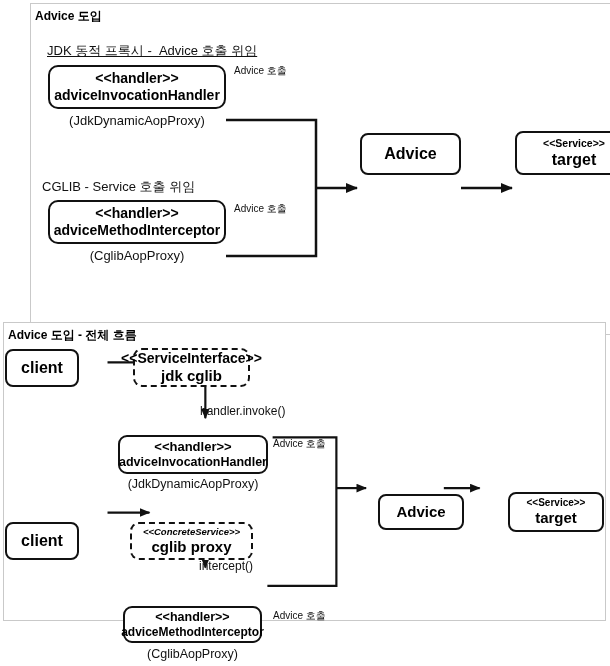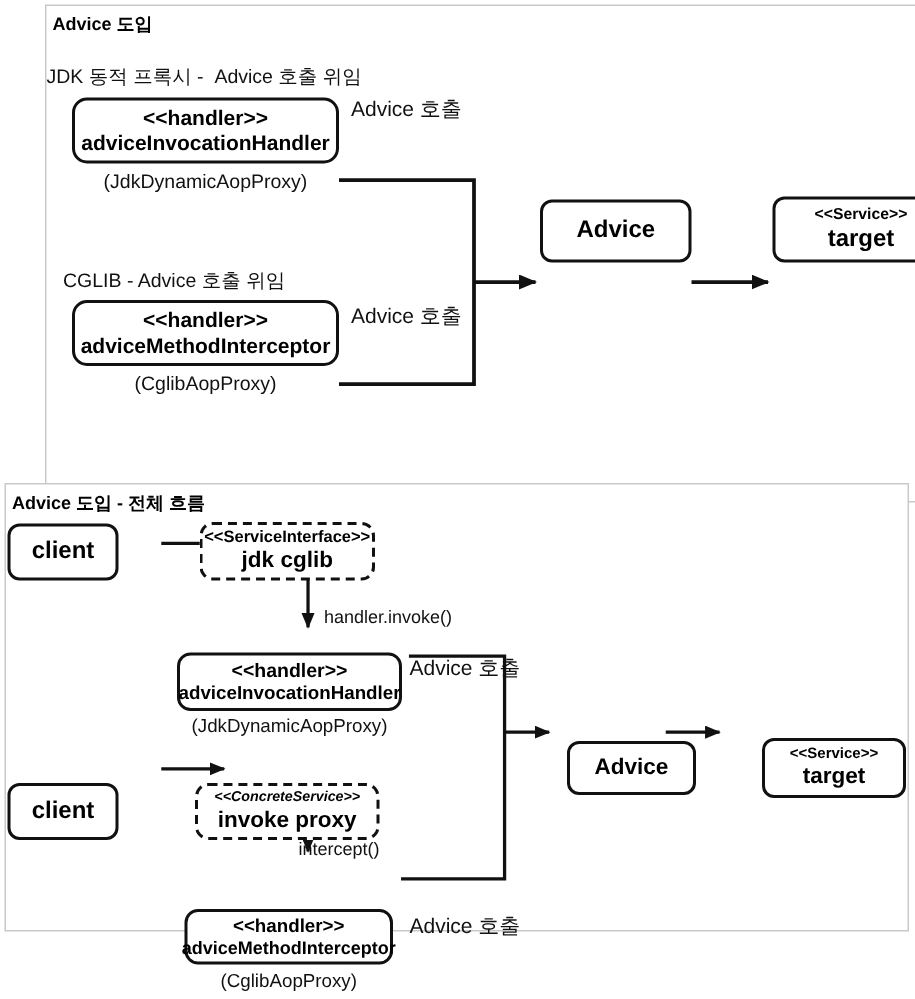--- a/index.html
+++ b/index.html
@@ -20,21 +20,21 @@
 
   .wires { position:absolute; left:0; top:0; width:100%; height:100%; }
 
   .panel-title {
     position:absolute; font-size:12px; font-weight:bold; white-space:pre;
   }
   .section-label {
     position:absolute; font-size:13px; white-space:pre; color:#111;
   }
   .edge-label {
-    position:absolute; font-size:14px; color:#111; white-space:nowrap;
+    position:absolute; font-size:10px; color:#111; white-space:nowrap;
   }
   .edge-label.small { font-size:12px; }
 
   .node {
     position:absolute; background:#fff; border:2.5px solid #111;
     border-radius:10px; display:flex; flex-direction:column;
     align-items:center; justify-content:center; text-align:right;
     line-height:1.2;
   }
   .node.dashed { border:2px dashed #111; border-radius:9px; }
@@ -68,31 +68,31 @@
         </marker>
       </defs>
       <path d="M195,82 L285,82 L285,150" fill="none" stroke="#111" stroke-width="2.5"></path>
       <path d="M195,218 L285,218 L285,150" fill="none" stroke="#111" stroke-width="2.5"></path>
       <path d="M285,150 L326,150" fill="none" stroke="#111" stroke-width="2.5" marker-end="url(#ah-top)"></path>
       <path d="M430,150 L481,150" fill="none" stroke="#111" stroke-width="2.5" marker-end="url(#ah-top)"></path>
     </svg>
 
     <div class="panel-title" style="left:4px; top:4px;">Advice 도입</div>
 
-    <div class="section-label" style="left:0; top:38px;">JDK 동적 프록시 -  Advice 호출 위임</div>
+    <div class="section-label" style="left:16px; top:38px;text-decoration:underline;">JDK 동적 프록시 -  Advice 호출 위임</div>
 
     <div class="node" style="left:17px; top:61px; width:178px; height:44px;">
       <div class="line stereo-lg">&lt;&lt;handler&gt;&gt;</div>
       <div class="line name-lg">adviceInvocationHandler</div>
     </div>
     <div class="caption" style="left:17px; top:109px; width:178px;">(JdkDynamicAopProxy)</div>
 
     <div class="edge-label" style="left:203px; top:60px;">Advice 호출</div>
 
-    <div class="section-label" style="left:11px; top:174px;">CGLIB - Advice 호출 위임</div>
+    <div class="section-label" style="left:11px; top:174px;">CGLIB - Service 호출 위임</div>
 
     <div class="node" style="left:17px; top:196px; width:178px; height:44px;">
       <div class="line stereo-lg">&lt;&lt;handler&gt;&gt;</div>
       <div class="line name-lg">adviceMethodInterceptor</div>
     </div>
     <div class="caption" style="left:17px; top:244px; width:178px;">(CglibAopProxy)</div>
 
     <div class="edge-label" style="left:203px; top:198px;">Advice 호출</div>
 
     <div class="node" style="left:329px; top:129px; width:101px; height:42px; border-radius:8px;">
@@ -123,41 +123,41 @@
       <path d="M460,189 L501,189" fill="none" stroke="#111" stroke-width="2.5" marker-end="url(#ah-bot)"></path>
     </svg>
 
     <div class="panel-title" style="left:4px; top:4px;">Advice 도입 - 전체 흐름</div>
 
     <div class="node" style="left:1px; top:26px; width:74px; height:38px; border-radius:8px;">
       <div class="line name-big">client</div>
     </div>
 
     <div class="node dashed" style="left:129px; top:25px; width:117px; height:39px;">
-      <div class="line" style="font-size:11px;">&lt;&lt;ServiceInterface&gt;&gt;</div>
+      <div class="line" style="font-size:14px;">&lt;&lt;ServiceInterface&gt;&gt;</div>
       <div class="line name-big2">jdk cglib</div>
     </div>
 
-    <div class="edge-label small" style="left:212px; top:81px;">handler.invoke()</div>
+    <div class="edge-label small" style="left:196px; top:81px;">handler.invoke()</div>
 
     <div class="node" style="left:114px; top:112px; width:150px; height:39px; border-radius:9px;">
       <div class="line stereo-md">&lt;&lt;handler&gt;&gt;</div>
       <div class="line name-md">adviceInvocationHandler</div>
     </div>
     <div class="caption small" style="left:114px; top:154px; width:150px;">(JdkDynamicAopProxy)</div>
 
     <div class="edge-label" style="left:269px; top:114px;">Advice 호출</div>
 
     <div class="node" style="left:1px; top:199px; width:74px; height:38px; border-radius:8px;">
       <div class="line name-big">client</div>
     </div>
 
     <div class="node dashed" style="left:126px; top:199px; width:123px; height:38px;">
       <div class="line" style="font-size:9.5px;font-style:italic;">&lt;&lt;ConcreteService&gt;&gt;</div>
-      <div class="line name-big2">invoke proxy</div>
+      <div class="line name-big2">cglib proxy</div>
     </div>
 
     <div class="edge-label small" style="left:195px; top:236px;">intercept()</div>
 
     <div class="node" style="left:119px; top:283px; width:139px; height:37px; border-radius:9px;">
       <div class="line" style="font-size:12.5px;">&lt;&lt;handler&gt;&gt;</div>
       <div class="line" style="font-size:12px;">adviceMethodInterceptor</div>
     </div>
     <div class="caption small" style="left:119px; top:324px; width:139px;">(CglibAopProxy)</div>
 

